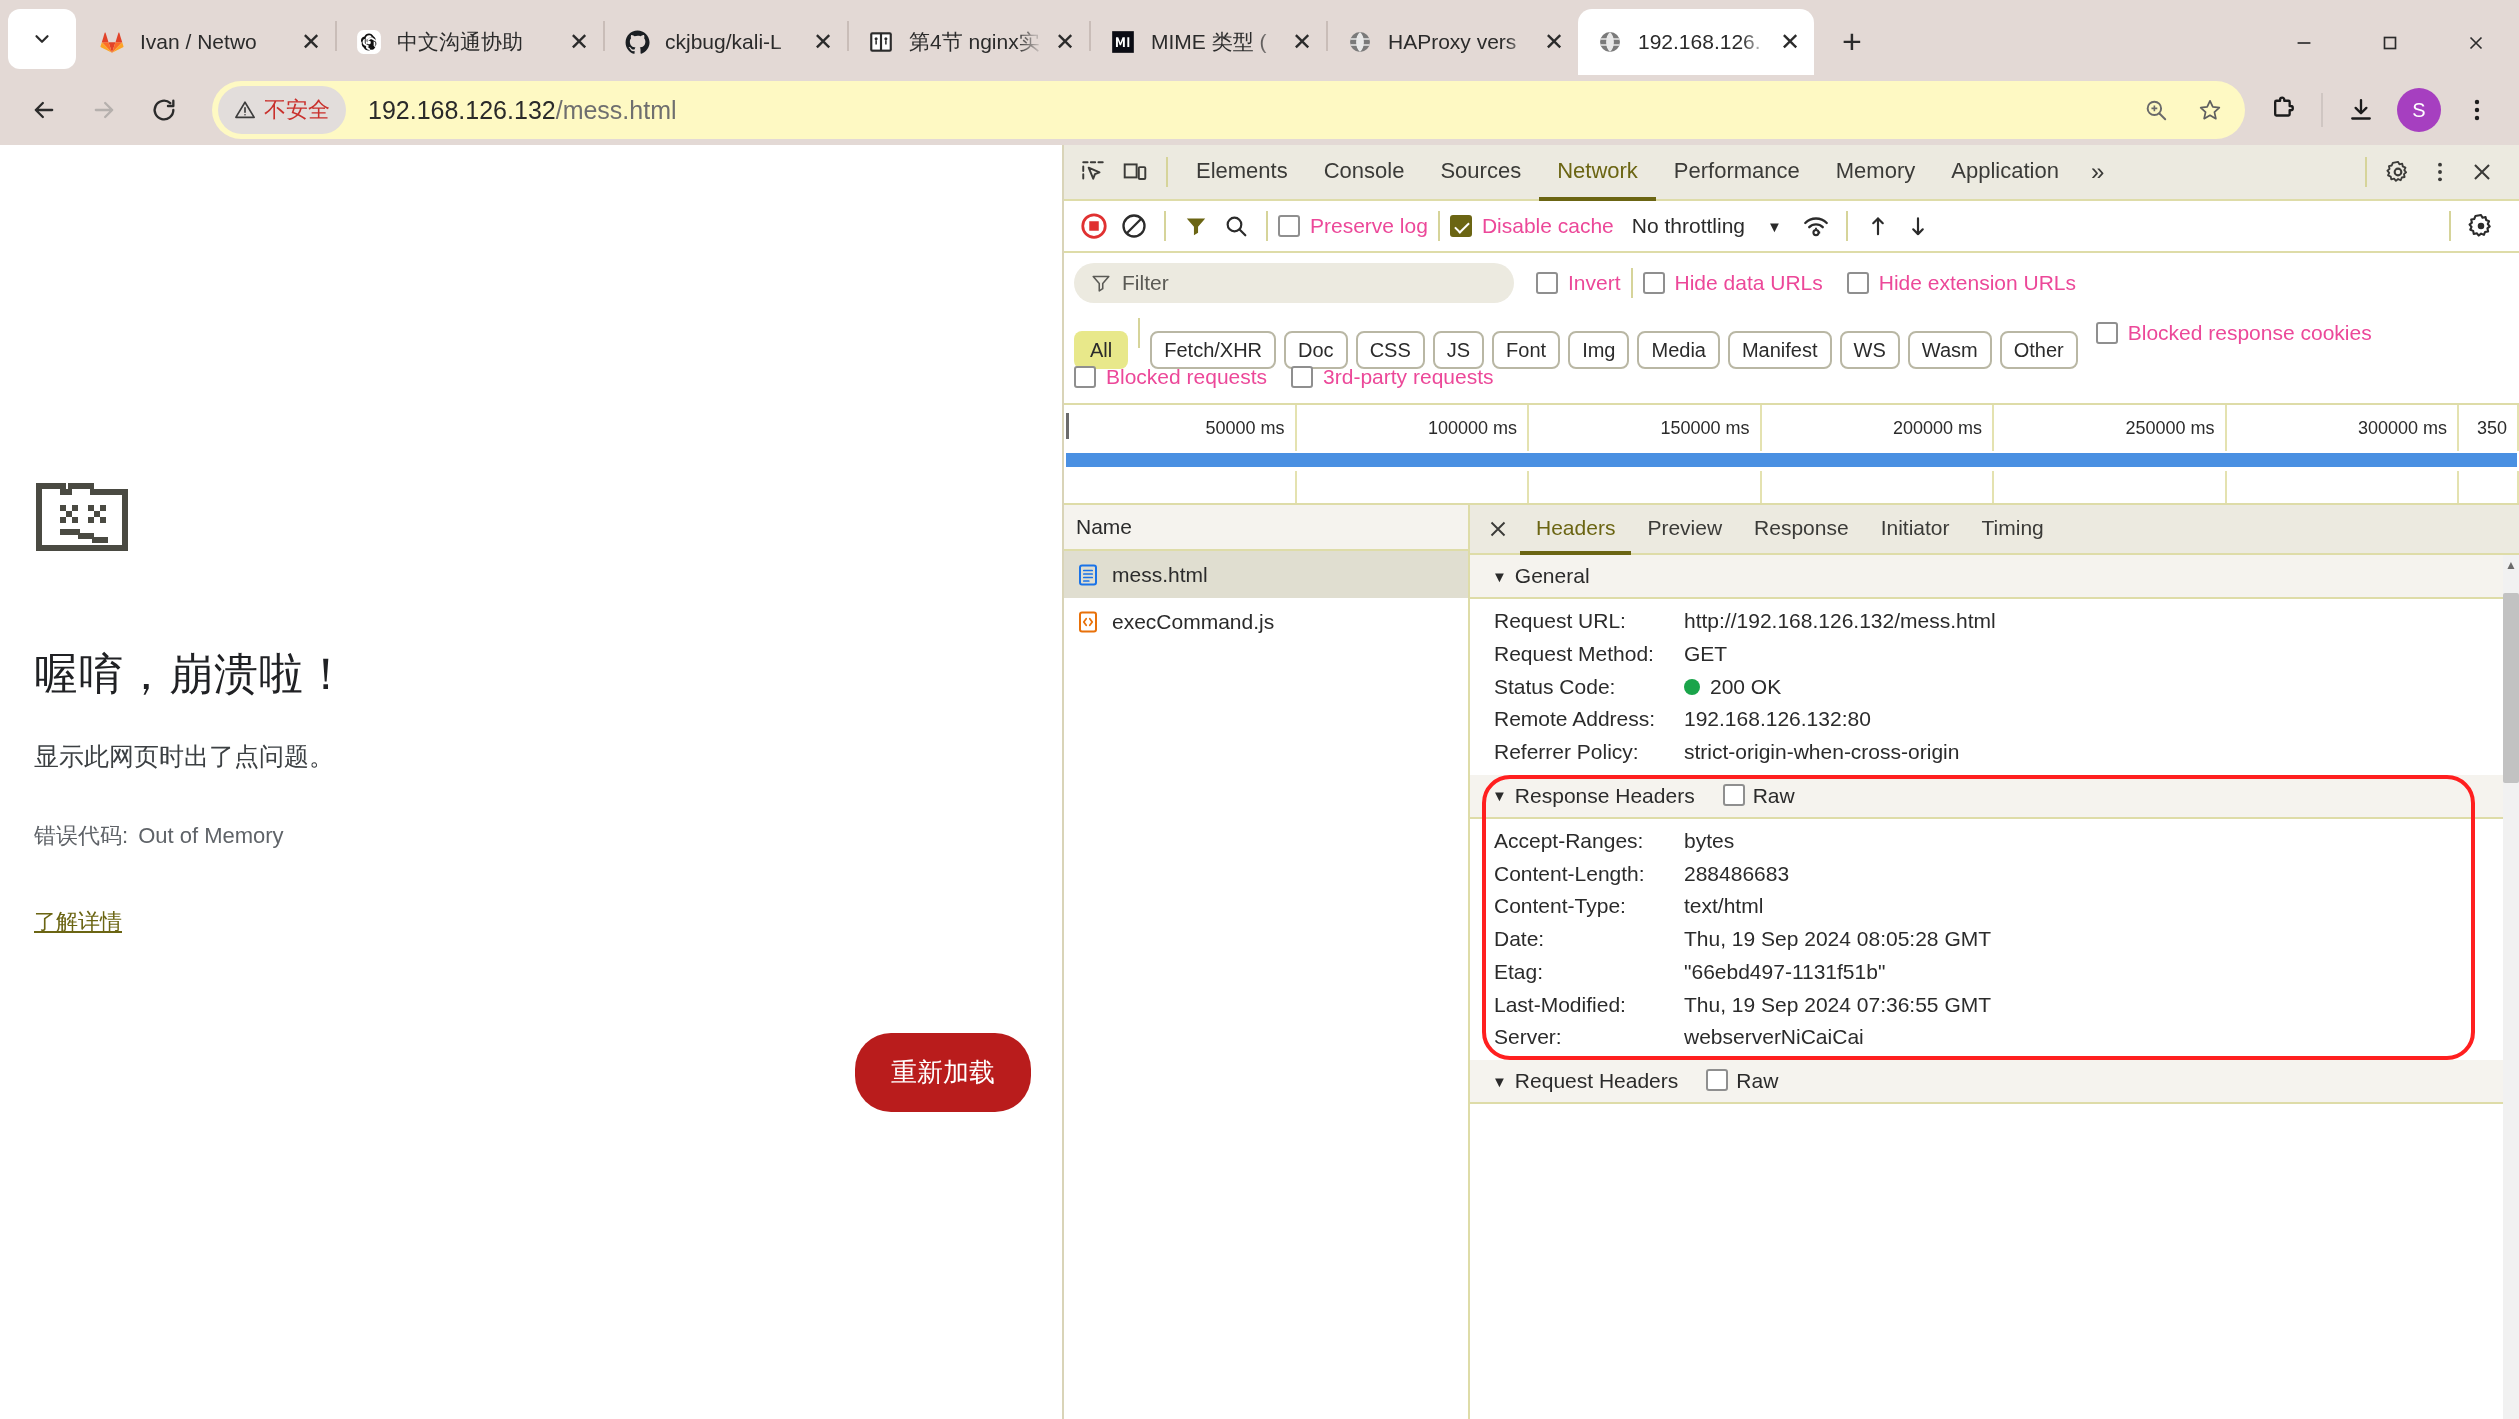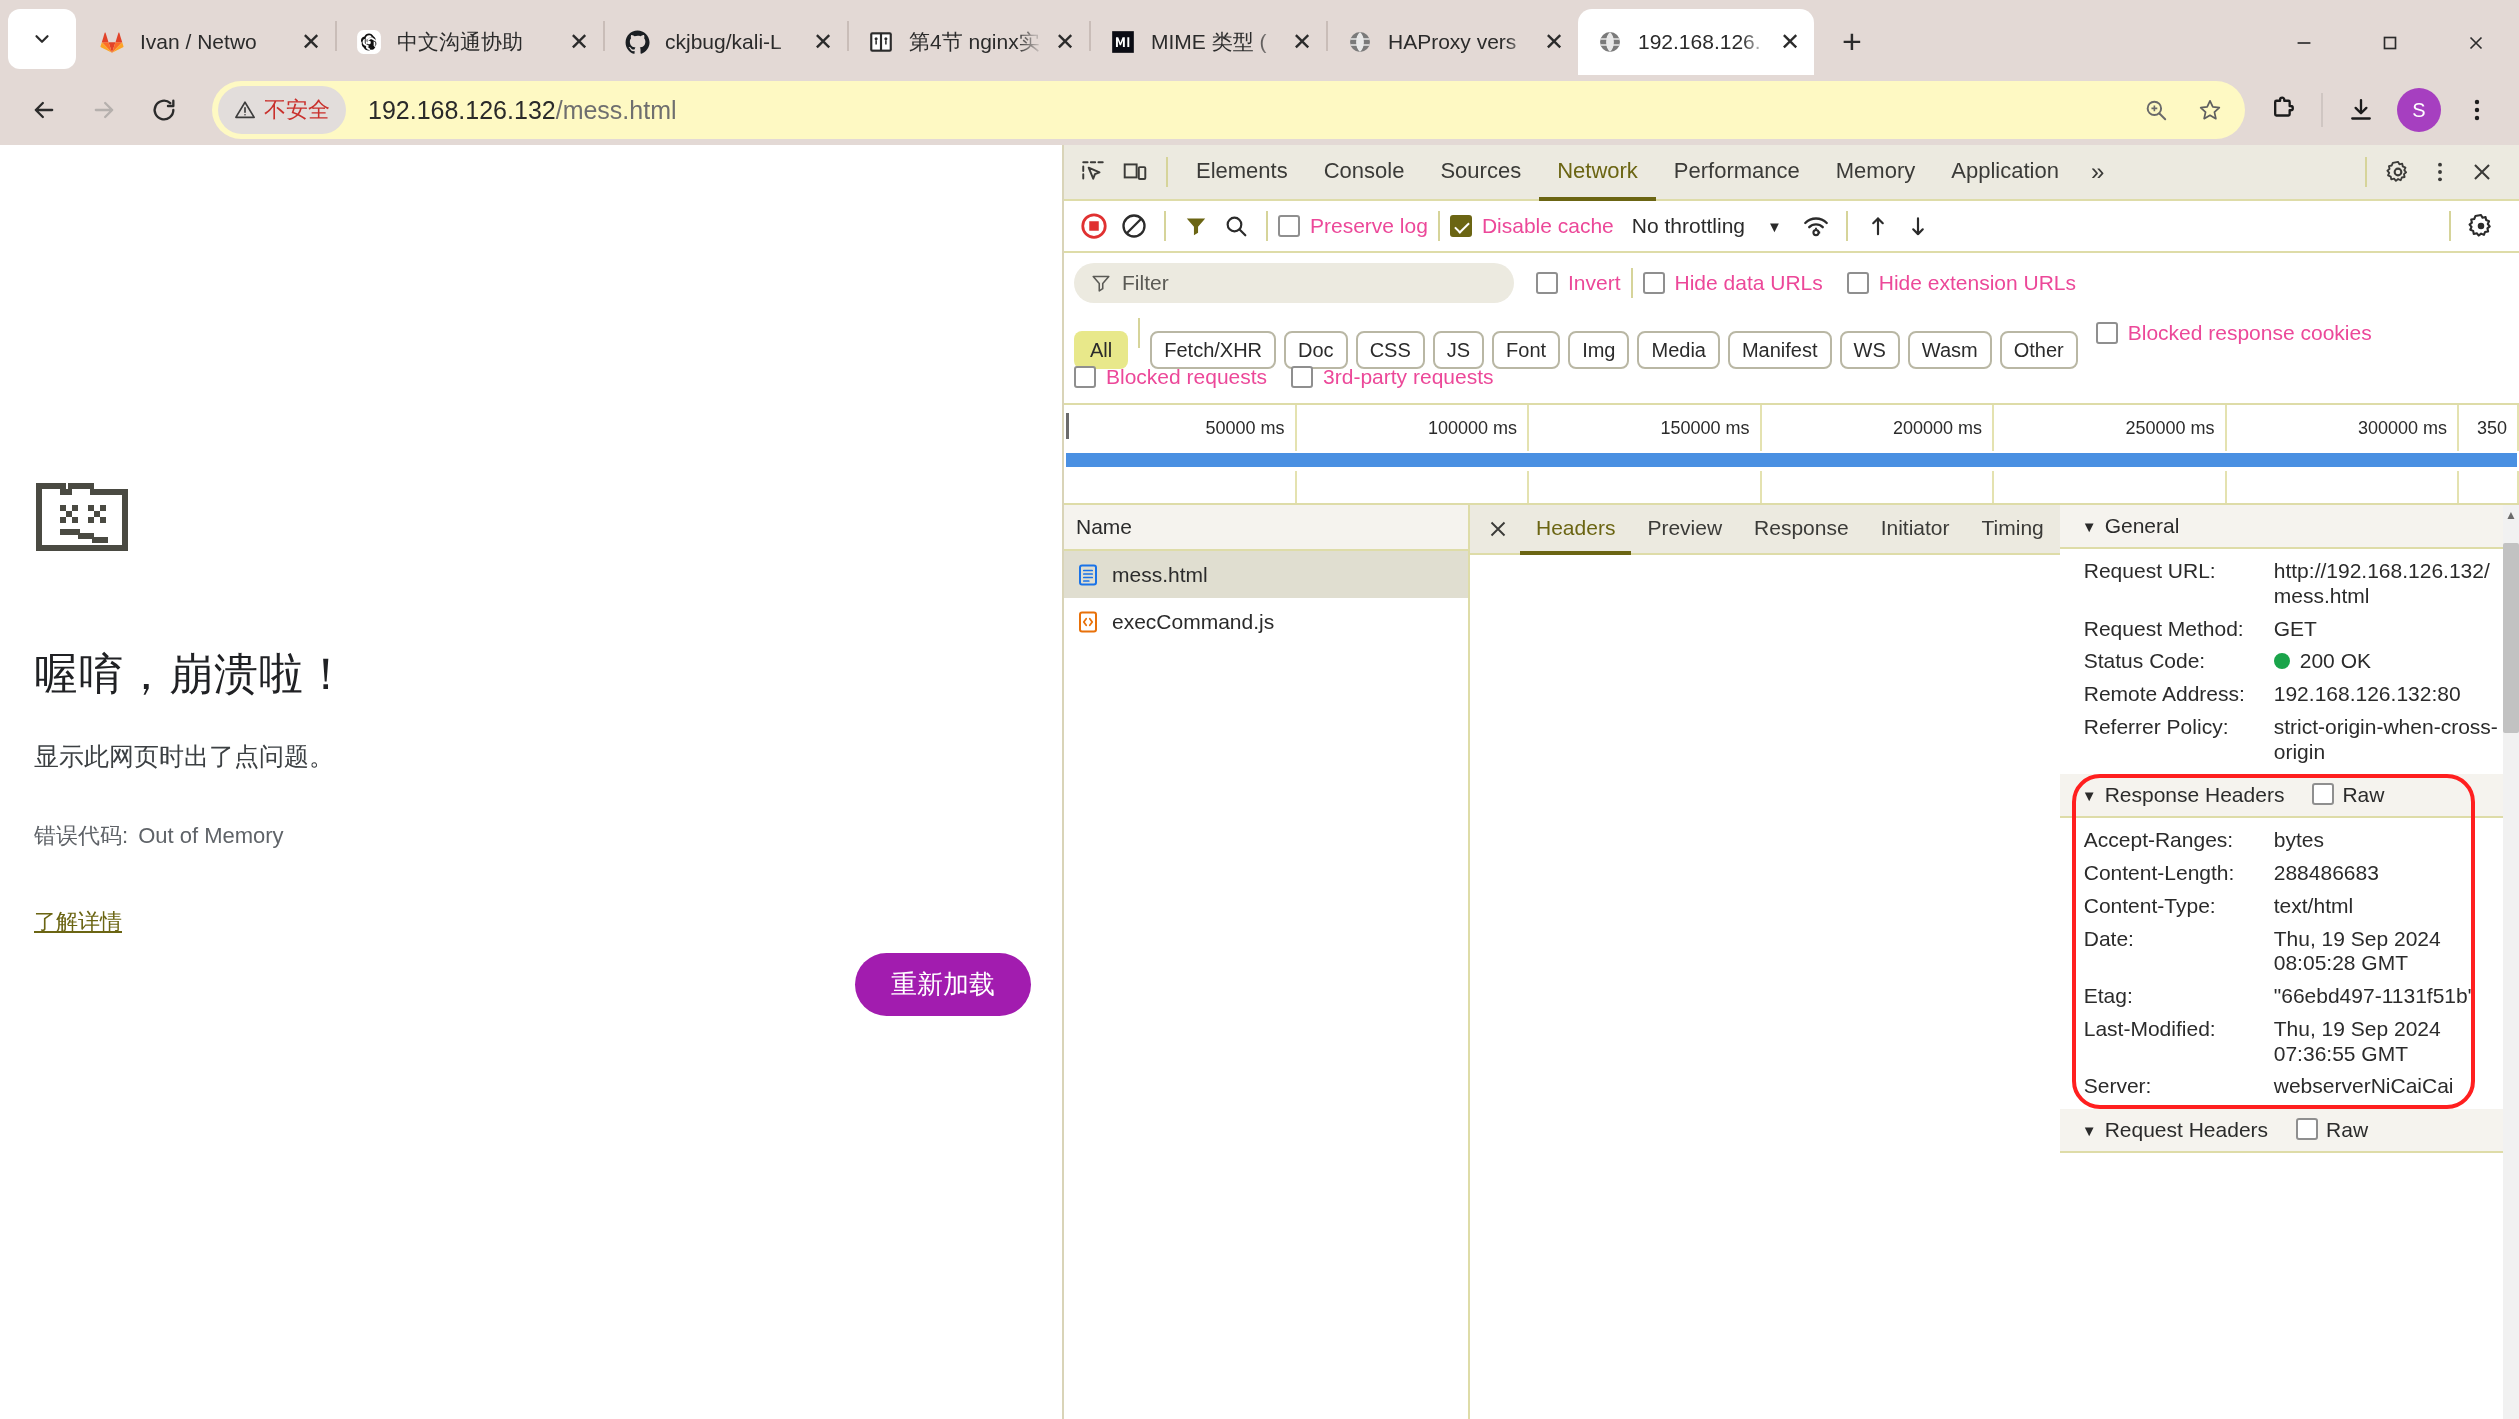--- a/index.html
+++ b/index.html
@@ -109,23 +109,23 @@
   .sadface { width:96px; height:84px; margin-bottom:82px; }
   .err-h1 { font-size:44px; color:#202124; font-weight:normal; letter-spacing:1px; }
   .err-p { font-size:25px; color:#3c4043; margin-top:36px; }
   .err-code { font-size:22px; color:#5f6368; margin-top:48px; }
   .err-code .code-val { color:#5f6368; margin-left:10px; }
   .err-link {
     display:inline-block; margin-top:56px; font-size:22px;
     color:#6b6513; text-decoration:underline; cursor:pointer;
   }
   .reload-btn {
-    position:absolute; left:855px; top:808px;
-    background:#a21caf; color:#ffffff; border:none;
-    font-size:26px; padding:14px 36px; border-radius:36px; cursor:pointer;
+    position:absolute; left:855px; top:888px;
+    background:#b91c1c; color:#ffffff; border:none;
+    font-size:26px; padding:22px 36px; border-radius:36px; cursor:pointer;
     font-family:"Liberation Sans", sans-serif;
   }
 
   
   .devtools {
     position:absolute; left:1062px; top:145px; width:1457px; height:1274px;
     background:#ffffff; border-left:2px solid #d9d4b8;
     display:flex; flex-direction:column; overflow:hidden;
   }
   .dt-tabbar {
@@ -199,21 +199,21 @@
     height:46px; background:#f5f3ee; display:flex; align-items:center;
     padding-left:12px; font-size:21px; color:#2b2b2b; border-bottom:2px solid #dedca8; flex:0 0 auto;
   }
   .req-row {
     height:47px; display:flex; align-items:center; gap:12px; padding-left:12px;
     font-size:21px; color:#2b2b2b; cursor:pointer; flex:0 0 auto;
   }
   .req-row.selected { background:#e0ded0; }
   .ficon { width:24px; height:24px; flex:0 0 auto; }
 
-  .detail-pane { flex:1 1 auto; display:flex; min-width:0; background:#fff; position:relative; }
+  .detail-pane { flex:1 1 auto; display:flex; flex-direction:column; min-width:0; background:#fff; position:relative; }
   .detail-tabbar {
     height:50px; background:#eceae0; display:flex; align-items:center;
     flex:0 0 auto; border-bottom:2px solid #dedca8; padding-left:6px;
   }
   .dtab {
     height:50px; display:flex; align-items:center; padding:0 16px; font-size:21px;
     color:#3b3b38; cursor:pointer; white-space:nowrap; border-bottom:4px solid transparent;
     margin-bottom:-2px; flex:0 0 auto;
   }
   .dtab.active { color:#6b6513; border-bottom-color:#6b6513; }

